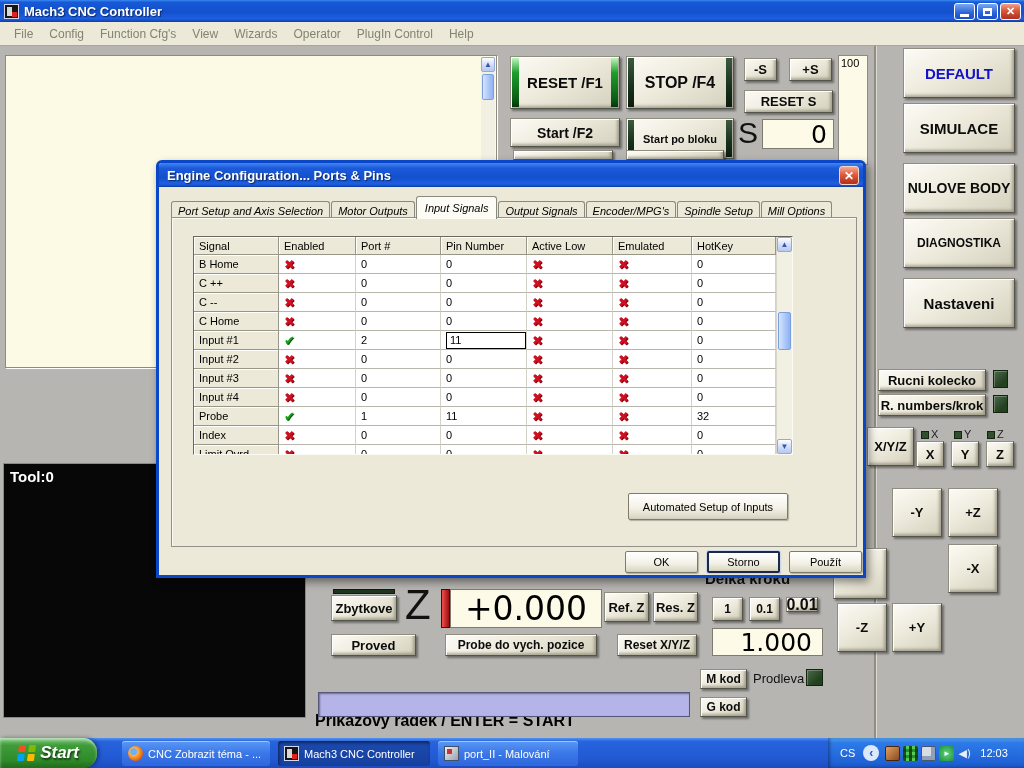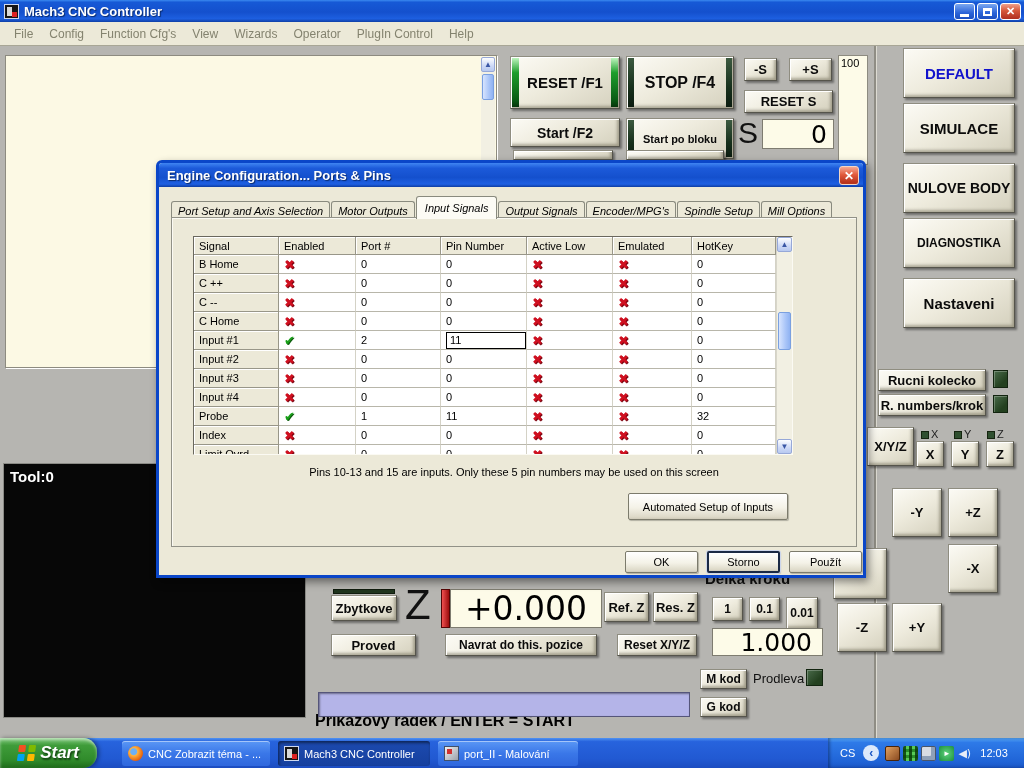--- a/index.html
+++ b/index.html
@@ -252,24 +252,24 @@
   <div style="position:absolute;left:333px;top:589px;width:62px;height:5px;background:#20351e;border:1px solid #101c0e;"></div>
   <div class="m3btn" style="left:331px;top:595px;width:66px;height:26px;font-size:13px;">Zbytkove</div>
   <span class="bigZ">Z</span>
   <div class="zred"></div>
   <div class="cream zdro">+0.000</div>
   <div class="m3btn" style="left:604px;top:592px;width:45px;height:30px;font-size:13px;">Ref. Z</div>
   <div class="m3btn" style="left:653px;top:592px;width:45px;height:30px;font-size:13px;">Res. Z</div>
   <span class="plain-label" style="left:705px;top:570px;font-size:15px;font-weight:bold;">Delka kroku</span>
   <div class="m3btn" style="left:712px;top:597px;width:31px;height:24px;font-size:12px;">1</div>
   <div class="m3btn" style="left:749px;top:597px;width:31px;height:24px;font-size:12px;">0.1</div>
-  <div class="m3btn" style="left:786px;top:597px;width:32px;height:32px;font-size:12px;">0.01</div>
+  <div class="m3btn" style="left:786px;top:597px;width:32px;height:15px;font-size:16px;">0.01</div>
   <div class="cream stepval">1.000</div>
   <div class="m3btn" style="left:331px;top:634px;width:85px;height:22px;font-size:13px;">Proved</div>
-  <div class="m3btn" style="left:445px;top:634px;width:152px;height:22px;font-size:12px;">Navrat do this. pozice</div>
+  <div class="m3btn" style="left:445px;top:634px;width:152px;height:22px;font-size:12px;">Probe do vych. pozice</div>
   <div class="m3btn" style="left:617px;top:634px;width:80px;height:22px;font-size:12px;">Reset X/Y/Z</div>
 
   <span class="cmd-label">Příkazový řádek / ENTER = START</span>
   <input class="cmd-input" value="" style="">
   <div class="m3btn" style="left:700px;top:669px;width:47px;height:20px;font-size:12px;">M kod</div>
   <span class="plain-label" style="left:753px;top:671px;">Prodleva</span>
   <div class="ledsq" style="left:806px;top:669px;width:17px;height:17px;"></div>
   <div class="m3btn" style="left:700px;top:697px;width:47px;height:20px;font-size:12px;">G kod</div>
 
   <div class="dialog">
@@ -482,21 +482,20 @@
       <div class="td w6">0</div>
     </div>
         </div>
       <div class="grid-sb">
         <div class="xsb-btn" style="top:0;">▲</div>
         <div class="xsb-thumb" style="top:75px;height:38px;"></div>
         <div class="xsb-btn" style="bottom:0;">▼</div>
       </div>
     </div>
 
-    <div class="hint">Pins 10-13 and 15 are inputs. Only these 5 pin numbers may be used on this screen</div>
     <div class="xpbtn" style="left:469px;top:330px;width:160px;height:27px;">Automated Setup of Inputs</div>
     <div class="xpbtn" style="left:466px;top:388px;width:73px;height:22px;">OK</div>
     <div class="xpbtn default-focus" style="left:548px;top:388px;width:73px;height:22px;">Storno</div>
     <div class="xpbtn" style="left:630px;top:388px;width:73px;height:22px;">Použít</div>
   </div>
 
   <div class="taskbar">
     <div class="startbtn">
       <span class="flag">
           <i class="f1"></i>

